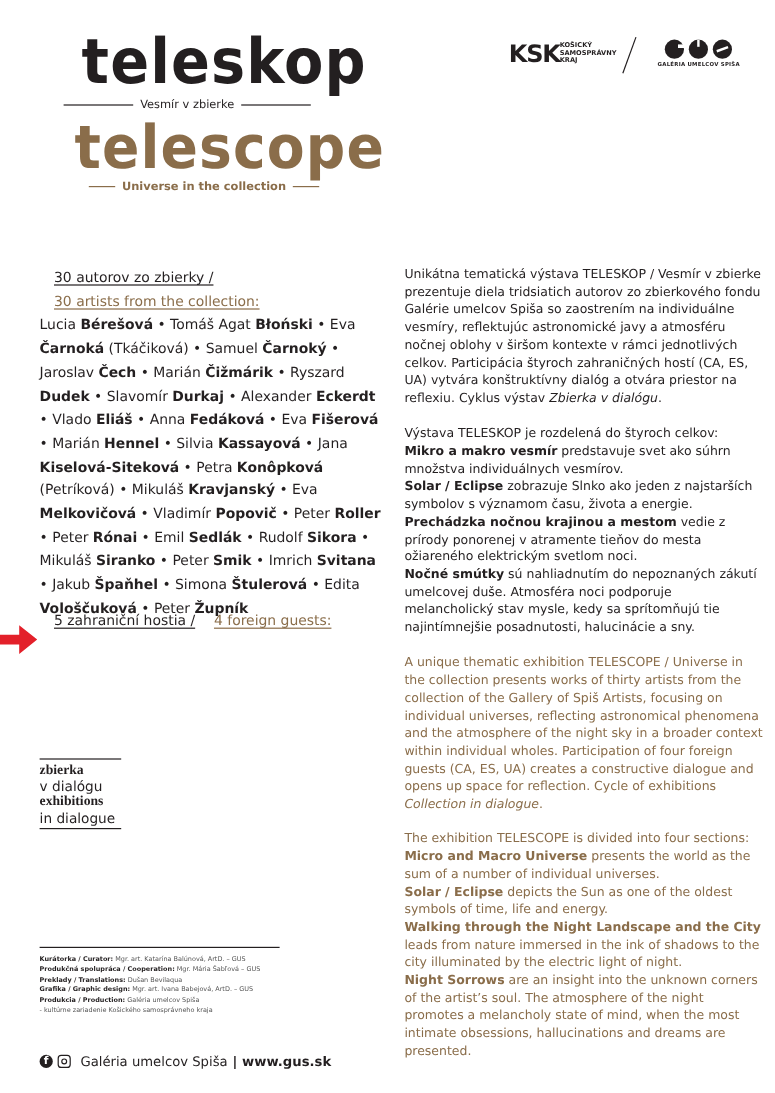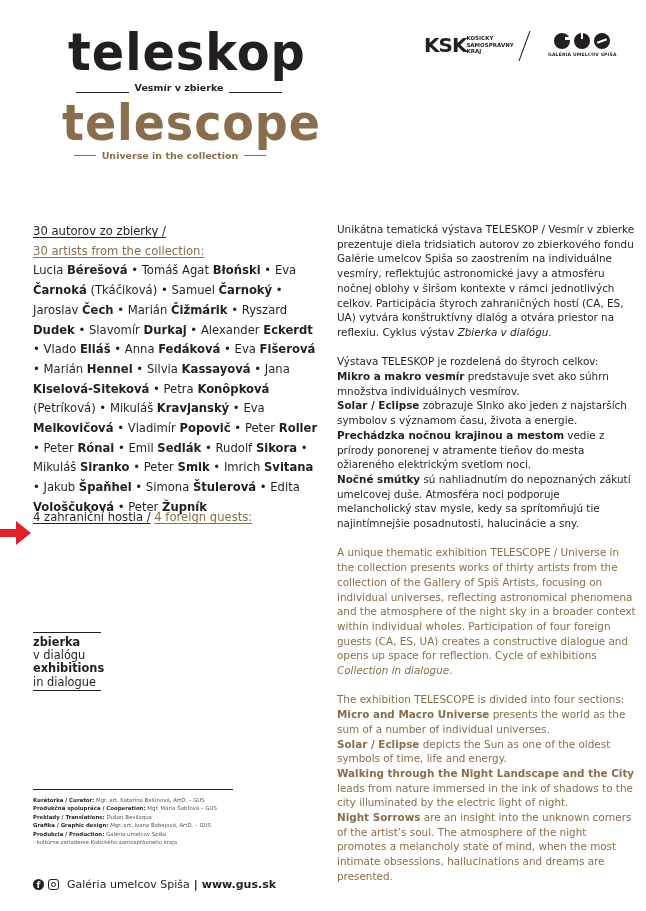--- a/index.html
+++ b/index.html
@@ -1,50 +1,50 @@
 <!DOCTYPE html>
 <html><head>
 <meta charset="utf-8">
 <style>
   html, body { margin: 0; padding: 0; background: #ffffff; }
   body { width: 646px; height: 911px; position: relative; overflow: hidden; font-family: "DejaVu Sans", sans-serif; color: #231f20; }
   .abs { position: absolute; }
 
   
   .logo-teleskop { left: 68px; top: 24px; width: 206px; text-align: center; font-family: "DejaVu Sans", sans-serif; font-weight: bold; font-size: 52px; letter-spacing: 1px; color: #231f20; line-height: 56px; transform: scaleX(0.92); transform-origin: left top; }
-  .sub-sk { left: 76px; top: 82px; width: 206px; display: flex; align-items: flex-end; gap: 6px; font-size: 9.5px; font-weight: bold; color: #231f20; }
+  .sub-sk { left: 53px; top: 82px; width: 206px; display: flex; align-items: center; gap: 6px; font-size: 9.5px; font-weight: normal; color: #231f20; }
   .sub-sk .rule, .sub-en .rule { flex: 1; height: 1px; background: #231f20; }
   .sub-en .rule { background: #8a6d4a; }
   .logo-telescope { left: 62px; top: 95px; width: 220px; text-align: center; font-family: "DejaVu Sans", sans-serif; font-weight: bold; font-size: 50px; letter-spacing: 1px; color: #8a6d4a; line-height: 56px; transform: scaleX(0.92); transform-origin: left top; }
   .sub-en { left: 74px; top: 150px; width: 192px; display: flex; align-items: center; gap: 6px; font-size: 9.5px; font-weight: bold; color: #8a6d4a; justify-content: center; }
 
   
   .ksk { left: 424px; top: 33px; display: flex; align-items: center; gap: 0; }
   .ksk-mark { font-size: 20px; font-weight: bold; letter-spacing: -1px; color: #231f20; }
   .ksk-text { font-size: 5.5px; font-weight: bold; line-height: 6.5px; color: #231f20; }
   .slash { left: 524px; top: 30px; width: 1px; height: 32px; background: #231f20; transform: rotate(20deg); }
   .gus { left: 548px; top: 33px; display: flex; flex-direction: column; align-items: center; }
   .gus-dots { display: flex; gap: 4px; }
   .gus-dot { width: 16px; height: 16px; border-radius: 50%; background: #231f20; position: relative; }
   .gus-dot.g::after { content:""; position:absolute; right:0; top:4px; width:5px; height:3px; background:#fff; }
   .gus-dot.u::after { content:""; position:absolute; left:7px; top:0; width:2px; height:6px; background:#fff; }
   .gus-dot.s::after { content:""; position:absolute; left:3px; top:7px; width:10px; height:2px; background:#fff; transform: rotate(-20deg); }
   .gus-text { font-size: 4.5px; font-weight: bold; margin-top: 3px; color: #231f20; letter-spacing: 0.2px; }
 
   
   .left-col { left: 33px; top: 222px; width: 285px; font-size: 11.6px; line-height: 19.7px; color: #231f20; }
-  .uline { text-decoration: underline; text-underline-offset: 2px; }
+  .uline { text-decoration: underline; text-underline-offset: 2px; margin-left: 12px; }
   .gold { color: #8a6d4a; }
   b { font-weight: bold; }
 
   .guests { left: 33px; top: 508px; width: 290px; font-size: 11.6px; line-height: 19.7px; color: #231f20; }
   .arrow { left: 0px; top: 518px; width: 32px; height: 30px; }
 
   .zvd { left: 33px; top: 632px; width: 68px; font-size: 11.4px; line-height: 13.2px; color: #231f20; border-top: 1.5px solid #231f20; border-bottom: 1.5px solid #231f20; padding: 3px 0 1px 0; }
-  .zvd .b { font-weight: bold; }
+  .zvd .b { font-weight: bold; font-family: Liberation Serif, serif; }
 
   .credits-rule { left: 33px; top: 789px; width: 200px; height: 1px; background: #231f20; }
   .credits { left: 33px; top: 796px; width: 240px; font-size: 5.4px; line-height: 8.4px; color: #555; }
   .credits b { color: #231f20; }
 
   .footer { left: 33px; top: 878px; display: flex; align-items: center; gap: 4px; font-size: 11px; color: #231f20; }
   .fb { width: 11px; height: 11px; border-radius: 50%; background: #231f20; color: #fff; font-size: 9px; font-weight: bold; text-align: center; line-height: 12px; }
   .ig { width: 9px; height: 9px; border: 1.5px solid #231f20; border-radius: 3px; position: relative; }
   .ig::after { content:""; position:absolute; left:2px; top:2px; width:5px; height:5px; border:1px solid #231f20; border-radius:50%; box-sizing: border-box; }
   .footer .sep { font-weight: bold; }
@@ -95,21 +95,21 @@
   <div class="uline gold">30 artists from the collection:</div>
   <div id="artist-list"><span>Lucia <b>Bérešová</b></span> • <span>Tomáš Agat <b>Błoński</b></span> • <span>Eva <b>Čarnoká</b> (Tkáčiková)</span> • <span>Samuel <b>Čarnoký</b></span> • <span>Jaroslav <b>Čech</b></span> • <span>Marián <b>Čižmárik</b></span> • <span>Ryszard <b>Dudek</b></span> • <span>Slavomír <b>Durkaj</b></span> • <span>Alexander <b>Eckerdt</b></span> • <span>Vlado <b>Eliáš</b></span> • <span>Anna <b>Fedáková</b></span> • <span>Eva <b>Fišerová</b></span> • <span>Marián <b>Hennel</b></span> • <span>Silvia <b>Kassayová</b></span> • <span>Jana <b>Kiselová-Siteková</b></span> • <span>Petra <b>Konôpková</b> (Petríková)</span> • <span>Mikuláš <b>Kravjanský</b></span> • <span>Eva <b>Melkovičová</b></span> • <span>Vladimír <b>Popovič</b></span> • <span>Peter <b>Roller</b></span> • <span>Peter <b>Rónai</b></span> • <span>Emil <b>Sedlák</b></span> • <span>Rudolf <b>Sikora</b></span> • <span>Mikuláš <b>Siranko</b></span> • <span>Peter <b>Smik</b></span> • <span>Imrich <b>Svitana</b></span> • <span>Jakub <b>Špaňhel</b></span> • <span>Simona <b>Štulerová</b></span> • <span>Edita <b>Vološčuková</b></span> • <span>Peter <b>Župník</b></span></div>
 </div>
 
 <svg class="abs arrow" viewBox="0 0 32 30">
   <path d="M0 11 H16 V3 L31 15 L16 27 V19 H0 Z" fill="#e3202a"></path>
 </svg>
 
 <div class="abs guests">
   <div>
-    <span class="uline">4 zahraniční hostia /</span>
+    <span class="uline">5 zahraniční hostia /</span>
     <span class="uline gold">4 foreign guests:</span>
   </div>
 </div>
 
 <div class="abs zvd">
   <div class="b">zbierka</div>
   <div>v dialógu</div>
   <div class="b">exhibitions</div>
   <div>in dialogue</div>
 </div>

